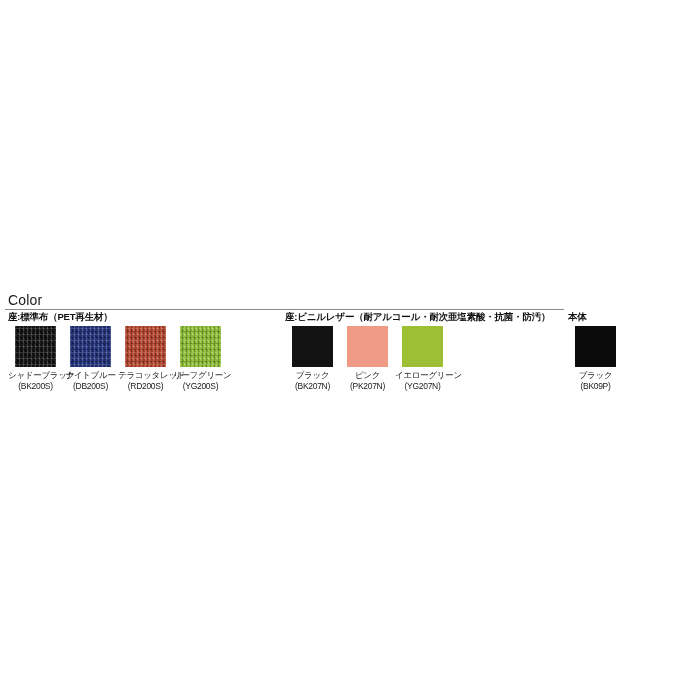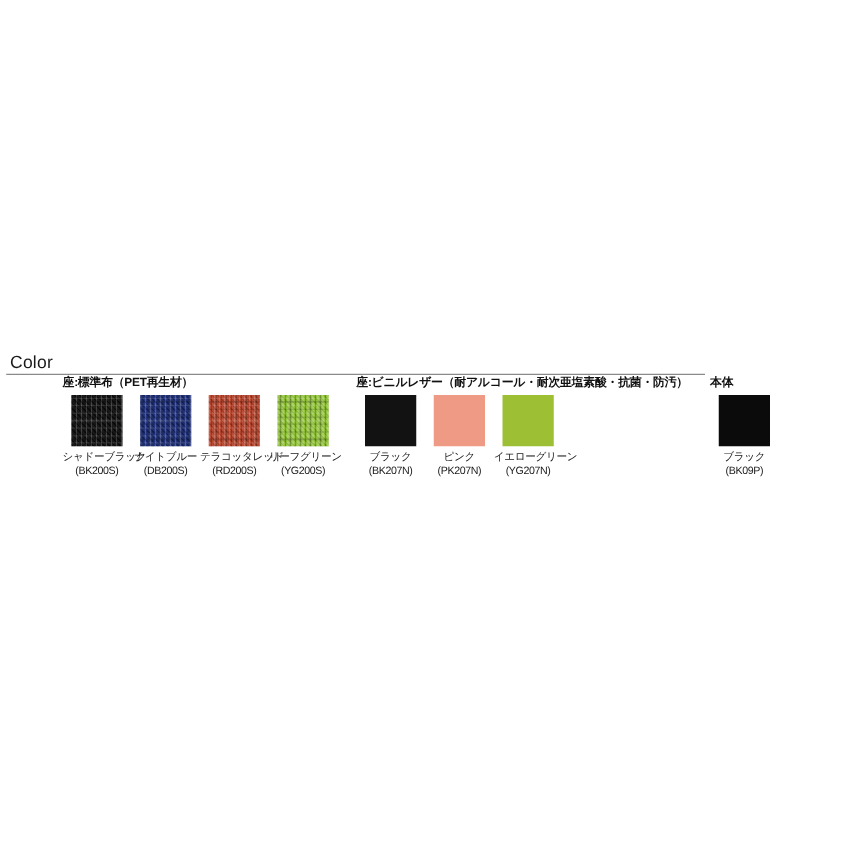--- a/index.html
+++ b/index.html
@@ -14,21 +14,21 @@
     position: relative;
     font-family: "Liberation Sans", "DejaVu Sans", sans-serif;
     color: #000000;
     overflow: hidden;
   }
 
   
   #color-section {
     position: absolute;
     left: 0;
-    top: 281px;
+    top: 291px;
     width: 566px;
   }
 
   
   .section-title-row {
     position: relative;
     height: 19px;
     padding-left: 8px;
     box-sizing: border-box;
   }
@@ -51,21 +51,21 @@
 
   
   .groups {
     position: relative;
     height: 90px;
   }
   .group {
     position: absolute;
     top: 0;
   }
-  #group-fabric   { left: 8px; margin-left: 42px;   }
+  #group-fabric   { left: 8px;   }
   #group-vinyl    { left: 285px; }
   #group-body     { left: 568px; }
 
   .group-heading {
     font-size: 9.5px;
     line-height: 13px;
     font-weight: 700;
     white-space: nowrap;
     color: #111111;
     margin: 0 0 3px 0;

